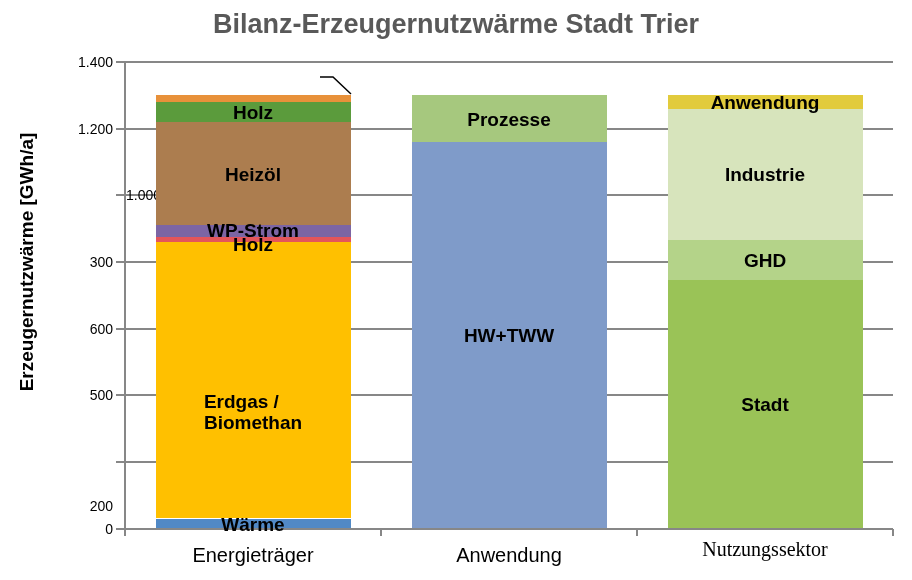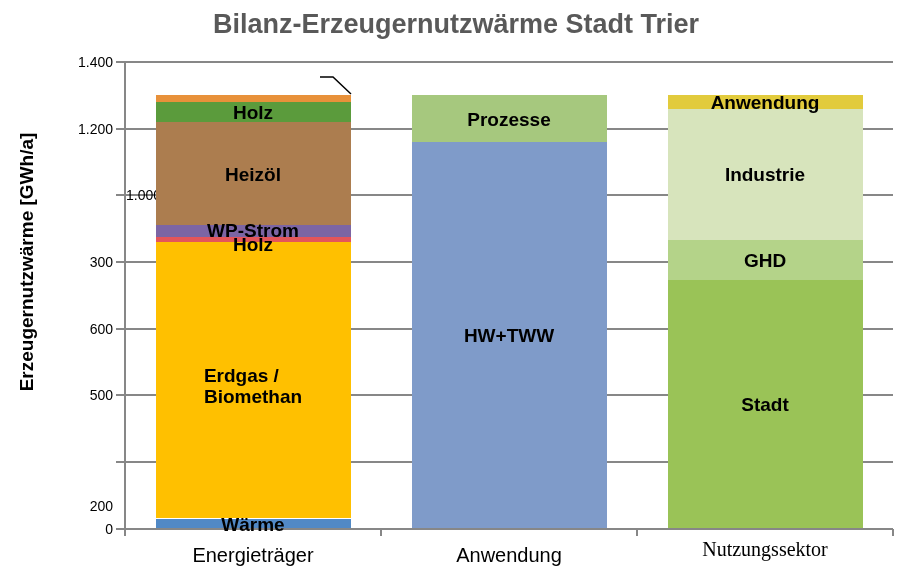--- a/index.html
+++ b/index.html
@@ -72,21 +72,21 @@
       <div class="y-tick" style="left: 116px; top: 61px; width: 9px;"></div>
       <div class="y-tick-label" style="left: 21px; top: 52px;">1.400</div>
       <div class="axis-v" style="left: 124px; top: 62px; height: 473.5px;"></div>
       <div class="cat-tick" style="left: 124px; top: 528.5px; height: 7px;"></div>
       <div class="cat-tick" style="left: 380px; top: 528.5px; height: 7px;"></div>
       <div class="cat-tick" style="left: 636px; top: 528.5px; height: 7px;"></div>
       <div class="cat-tick" style="left: 892px; top: 528.5px; height: 7px;"></div>
       <div class="bar-seg" style="left: 155.5px; top: 518.504px; width: 195px; height: 9.99643px; background: rgb(81, 137, 198);"></div>
       <div class="seg-label" style="left: 253px; top: 523.502px;">Wärme</div>
       <div class="bar-seg" style="left: 155.5px; top: 241.936px; width: 195px; height: 276.568px; background: rgb(255, 192, 0);"></div>
-      <div class="seg-label" style="left: 253px; top: 386px;">Erdgas /
+      <div class="seg-label" style="left: 253px; top: 412px;">Erdgas /
 Biomethan</div>
       <div class="bar-seg" style="left: 155.5px; top: 236.938px; width: 195px; height: 4.99821px; background: rgb(228, 85, 90);"></div>
       <div class="seg-label" style="left: 253px; top: 244.437px;">Holz</div>
       <div class="bar-seg" style="left: 155.5px; top: 225.275px; width: 195px; height: 11.6625px; background: rgb(124, 101, 164);"></div>
       <div class="seg-label" style="left: 253px; top: 230.106px;">WP-Strom</div>
       <div class="bar-seg" style="left: 155.5px; top: 121.979px; width: 195px; height: 103.296px; background: rgb(172, 125, 79);"></div>
       <div class="seg-label" style="left: 253px; top: 173.627px;">Heizöl</div>
       <div class="bar-seg" style="left: 155.5px; top: 101.986px; width: 195px; height: 19.9929px; background: rgb(91, 155, 60);"></div>
       <div class="seg-label" style="left: 253px; top: 111.982px;">Holz</div>
       <div class="bar-seg" style="left: 155.5px; top: 95.3214px; width: 195px; height: 6.66429px; background: rgb(232, 145, 58);"></div>

